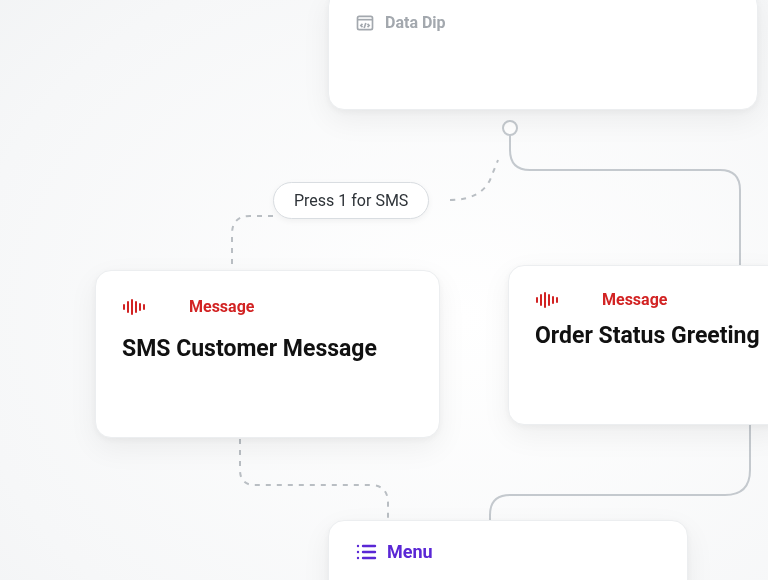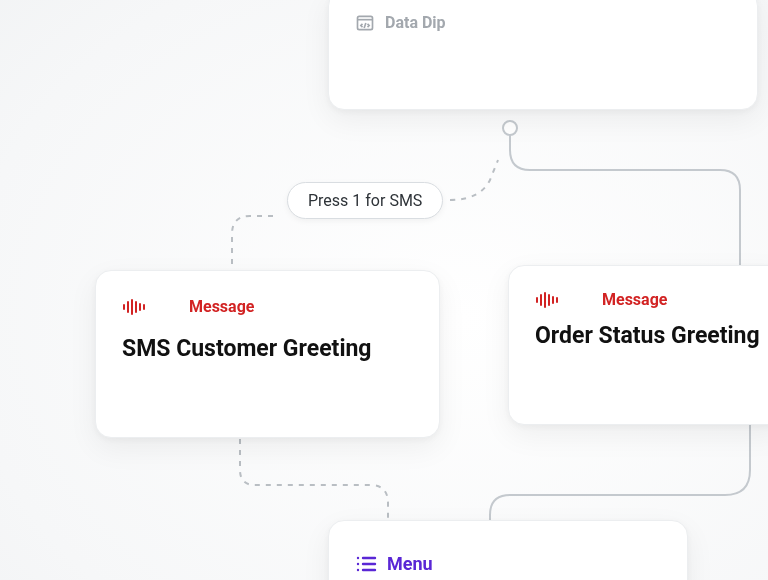--- a/index.html
+++ b/index.html
@@ -112,41 +112,41 @@
           <path d="M3 8 H21"></path>
           <path d="M9 13 L7 15 L9 17"></path>
           <path d="M15 13 L17 15 L15 17"></path>
           <path d="M11 18 L13 12"></path>
         </svg>
       </span>
       <span class="type-label gray">Data Dip</span>
     </div>
   </div>
 
-  <div class="pill" style="left:287px; top:182px;">
+  <div class="pill" style="left:273px; top:182px;">
     <span>Press 1 for SMS</span>
   </div>
 
   <div class="node big" style="left:95px; top:270px; width:345px; height:168px;">
     <div class="type-row" style="margin-top:6px;">
       <span class="icon-slot">
         <svg width="24" height="16" viewBox="0 0 24 16">
           <g stroke="#d22323" stroke-width="2" stroke-linecap="round">
             <line x1="2" y1="6" x2="2" y2="10"></line>
             <line x1="6" y1="3" x2="6" y2="13"></line>
             <line x1="10" y1="1" x2="10" y2="15"></line>
             <line x1="14" y1="3" x2="14" y2="13"></line>
             <line x1="18" y1="5" x2="18" y2="11"></line>
             <line x1="22" y1="6" x2="22" y2="10"></line>
           </g>
         </svg>
       </span>
       <span class="type-label red">Message</span>
     </div>
-    <div class="title">SMS Customer Greeting</div>
+    <div class="title">SMS Customer Message</div>
   </div>
 
   <div class="node" style="left:508px; top:265px; width:280px; height:160px; padding-right:10px;">
     <div class="type-row" style="margin-top:4px;">
       <span class="icon-slot">
         <svg width="24" height="16" viewBox="0 0 24 16">
           <g stroke="#d22323" stroke-width="2" stroke-linecap="round">
             <line x1="2" y1="6" x2="2" y2="10"></line>
             <line x1="6" y1="3" x2="6" y2="13"></line>
             <line x1="10" y1="1" x2="10" y2="15"></line>
@@ -155,21 +155,21 @@
             <line x1="22" y1="6" x2="22" y2="10"></line>
           </g>
         </svg>
       </span>
       <span class="type-label red">Message</span>
     </div>
     <div class="title" style="font-size:23px; margin-top:14px;">Order Status Greeting</div>
   </div>
 
   <div class="node" style="left:328px; top:520px; width:360px; height:120px;">
-    <div class="type-row" style="margin-top:12px;">
+    <div class="type-row" style="margin-top:0;">
       <span class="icon-slot">
         <svg width="22" height="18" viewBox="0 0 22 18">
           <g stroke="#5a27d5" stroke-width="2.4" stroke-linecap="round">
             <circle cx="3" cy="3" r="1.2" fill="#5a27d5" stroke="none"></circle>
             <circle cx="3" cy="9" r="1.2" fill="#5a27d5" stroke="none"></circle>
             <circle cx="3" cy="15" r="1.2" fill="#5a27d5" stroke="none"></circle>
             <line x1="8" y1="3" x2="20" y2="3"></line>
             <line x1="8" y1="9" x2="20" y2="9"></line>
             <line x1="8" y1="15" x2="20" y2="15"></line>
           </g>

